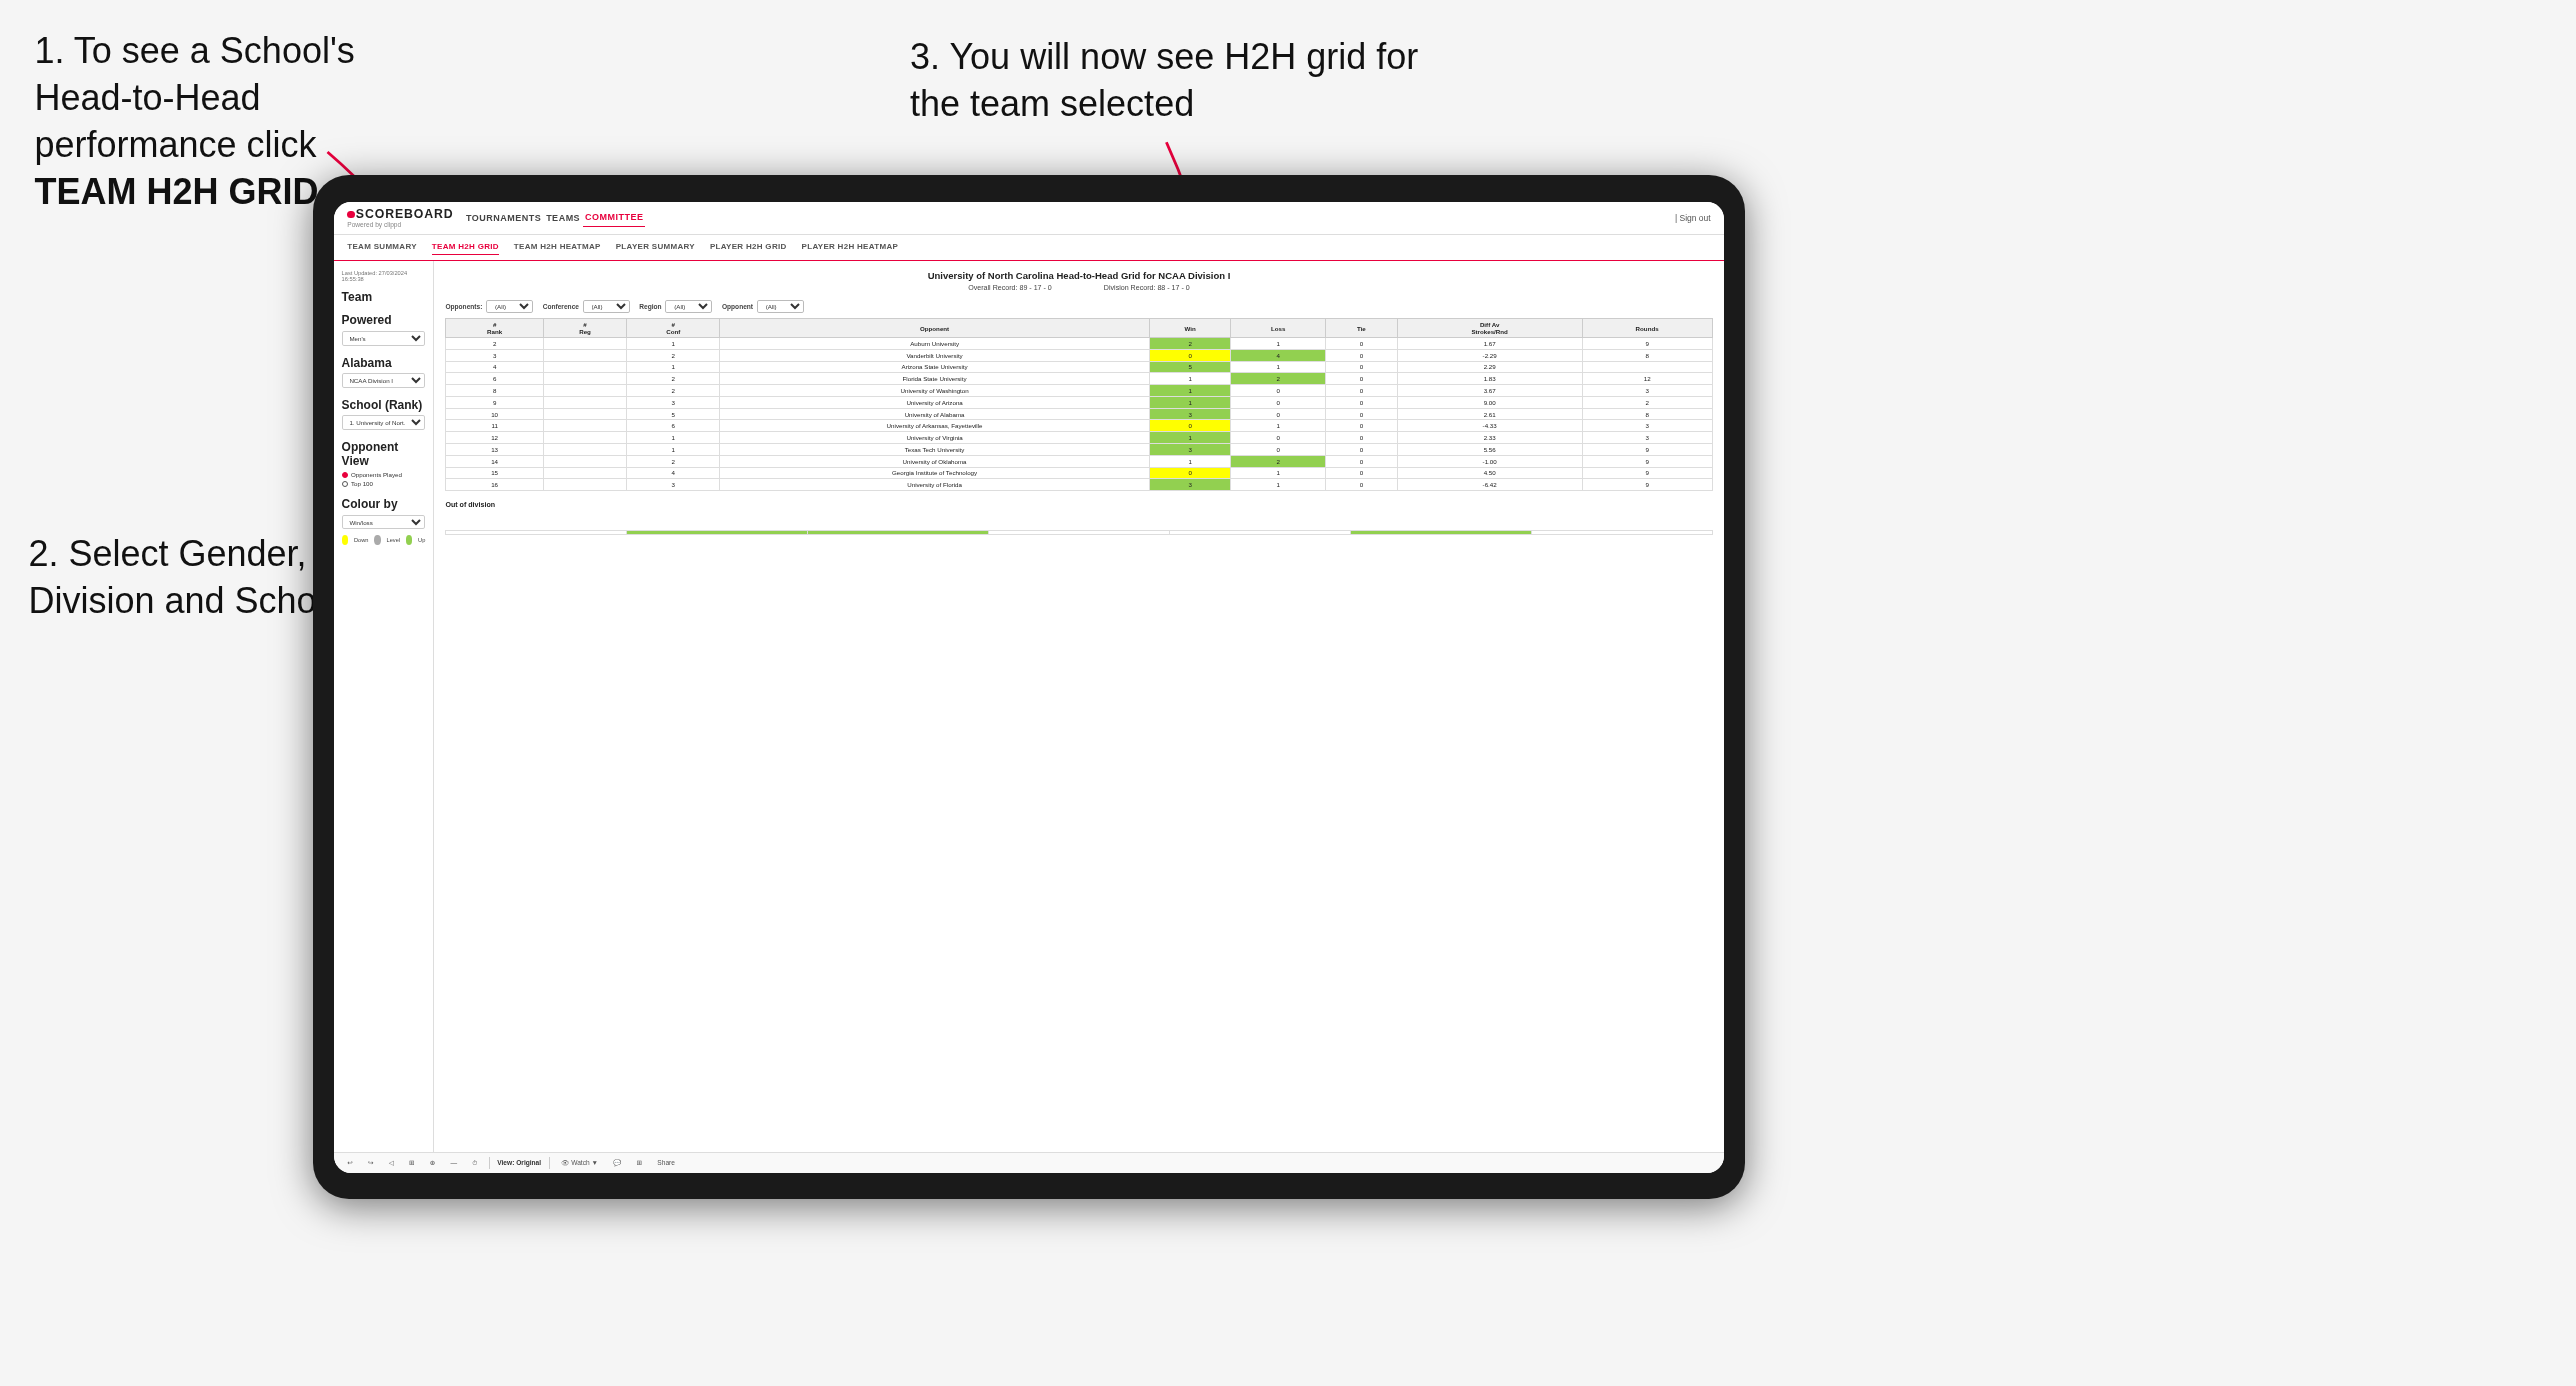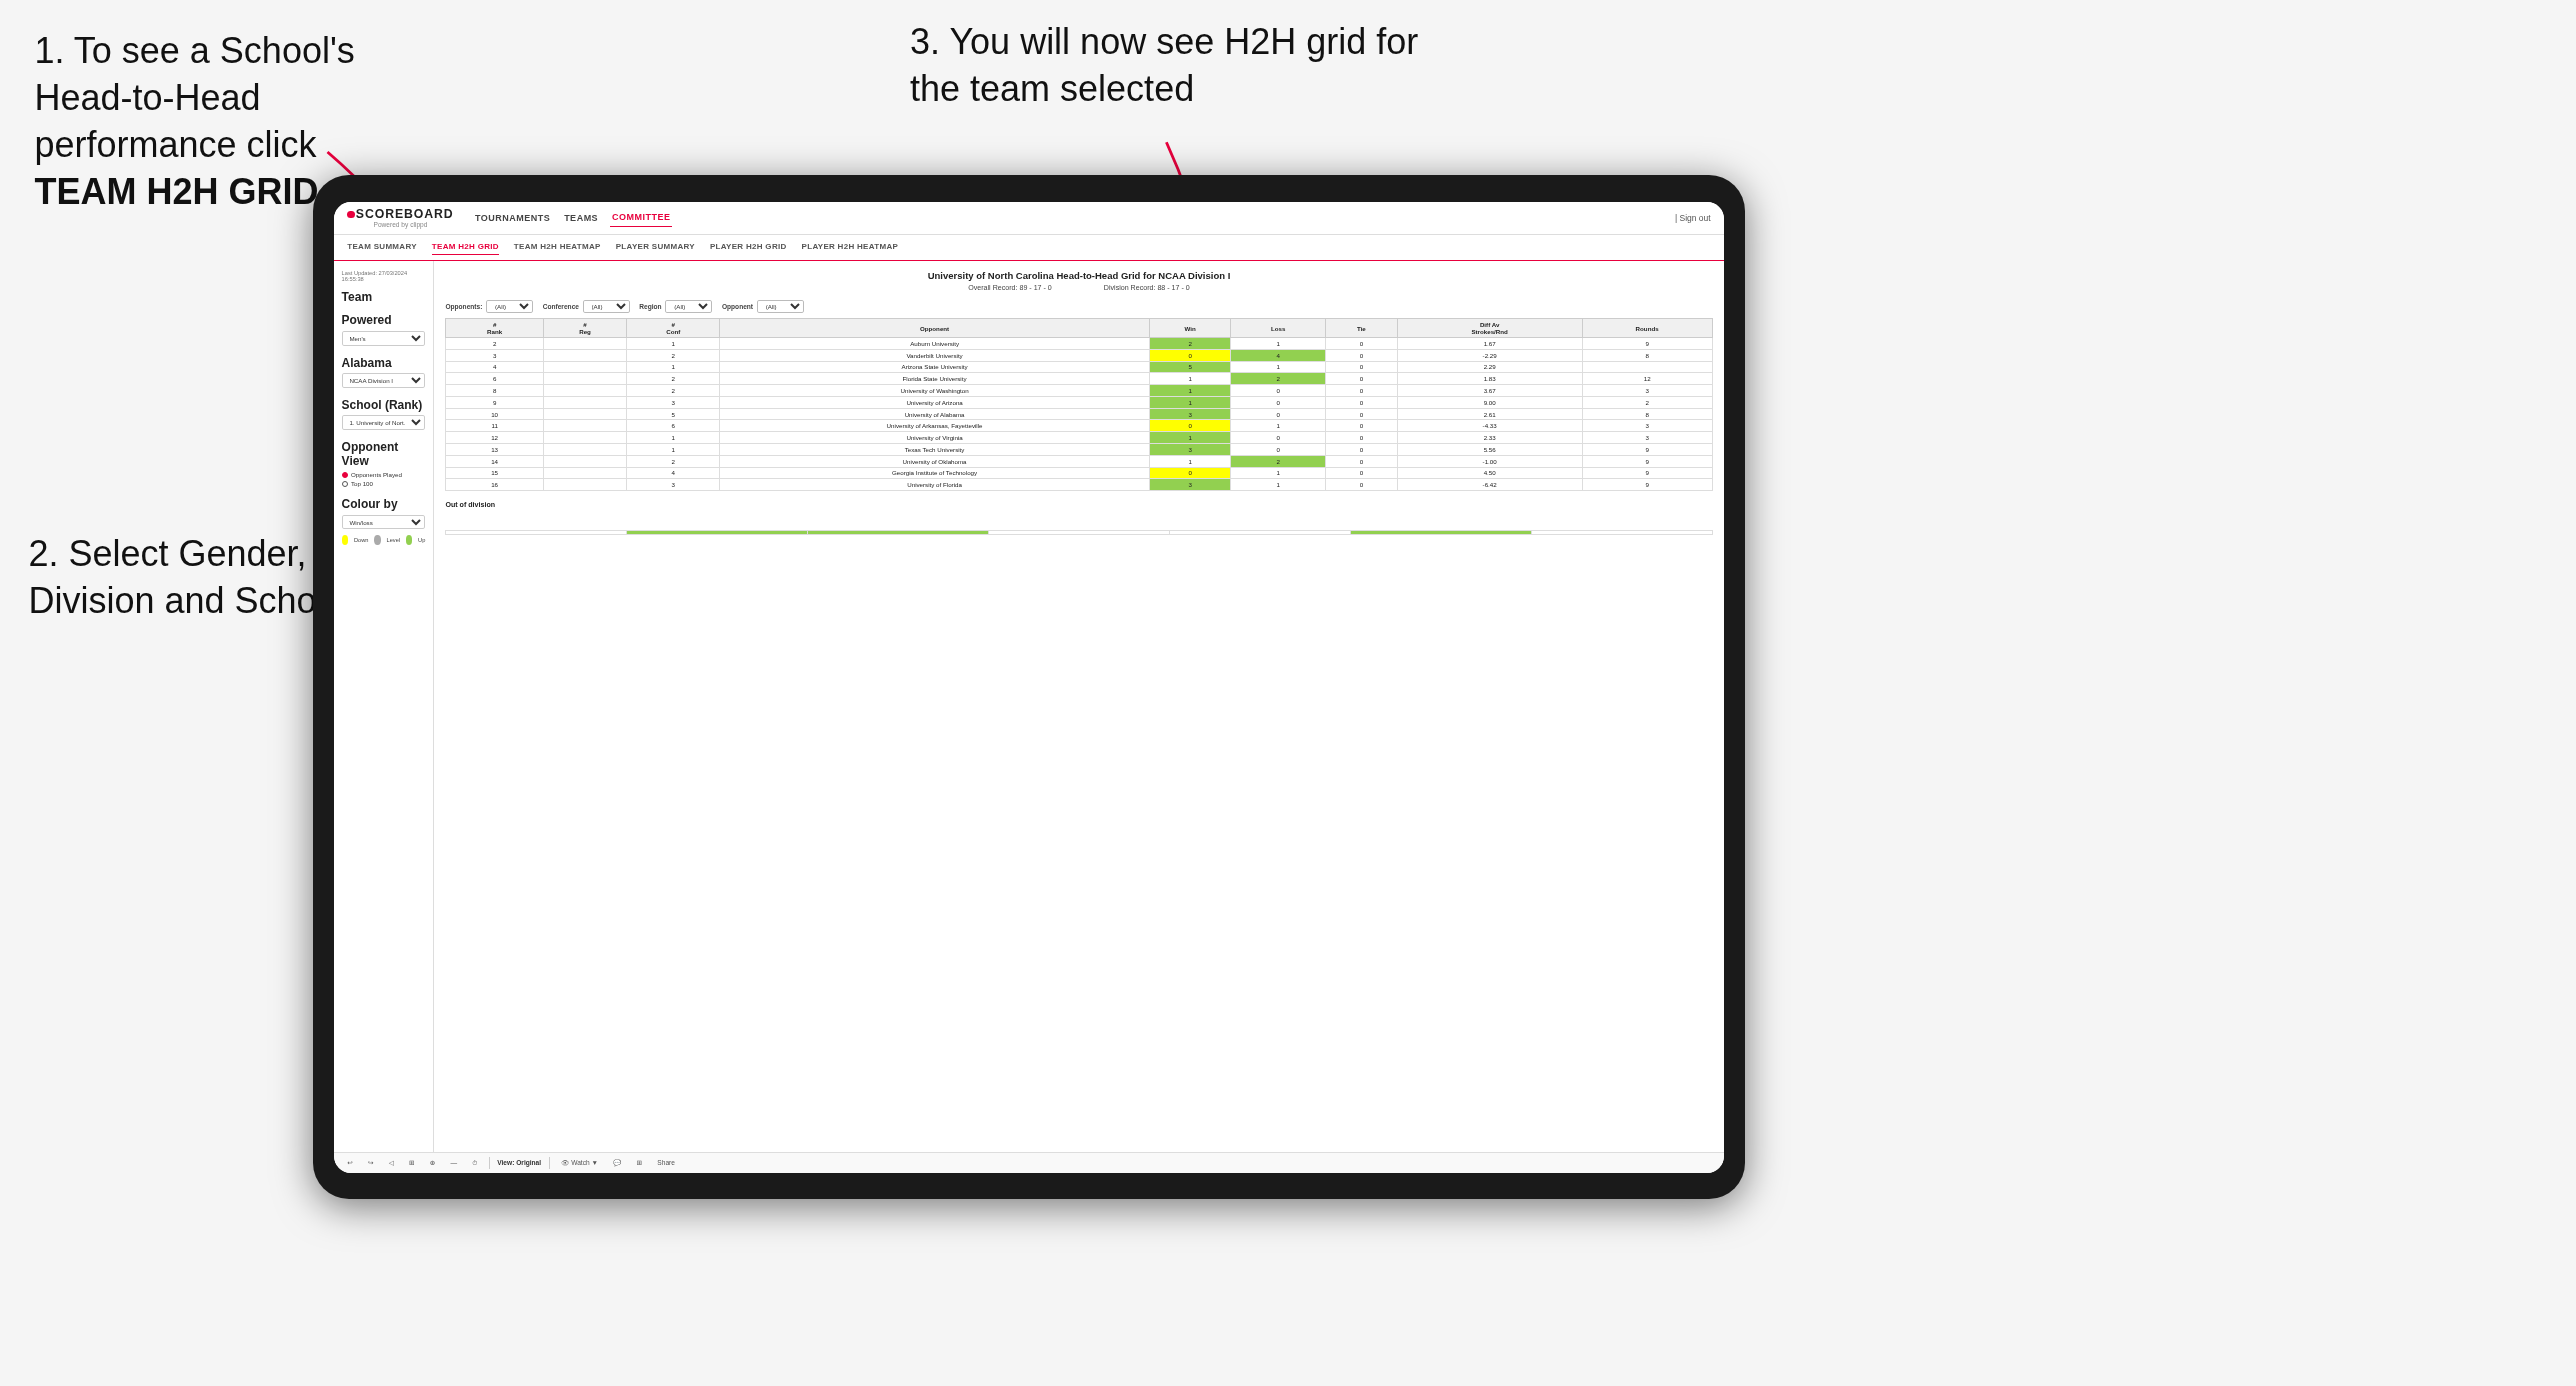--- a/index.html
+++ b/index.html
@@ -16,21 +16,21 @@
     .annotation {
       position: absolute;
       font-size: 36px;
       color: #111;
       line-height: 1.3;
     }
     .annotation strong { font-weight: 900; }
 
     .annotation-1 { top: 28.4px; left: 28.4px; width: 398px; margin-left: 6px; }
     .annotation-2 { top: 531px; left: 28.4px; width: 360px; }
-    .annotation-3 { top: 19px; left: 910px; width: 531px; }
+    .annotation-3 { top: 34px; left: 910px; width: 531px; }
 
     
     .arrow-svg {
       position: absolute;
       pointer-events: none;
     }
 
     
     .tablet {
       position: absolute;
@@ -52,24 +52,23 @@
       display: flex;
       flex-direction: column;
     }
 
     
     .nav-bar {
       display: flex;
       align-items: center;
       padding: 5.7px 13.3px;
       border-bottom: 0.9px solid #ddd;
-      gap: 10px;
+      gap: 1px;
       background: #fff;
       flex-shrink: 0;
-      text-align: center;
     }
     .logo {
       display: flex;
       flex-direction: column;
       margin-right: 9.5px;
     }
     .logo-main {
       font-size: 12.3px;
       font-weight: 900;
       letter-spacing: 0.9px;

